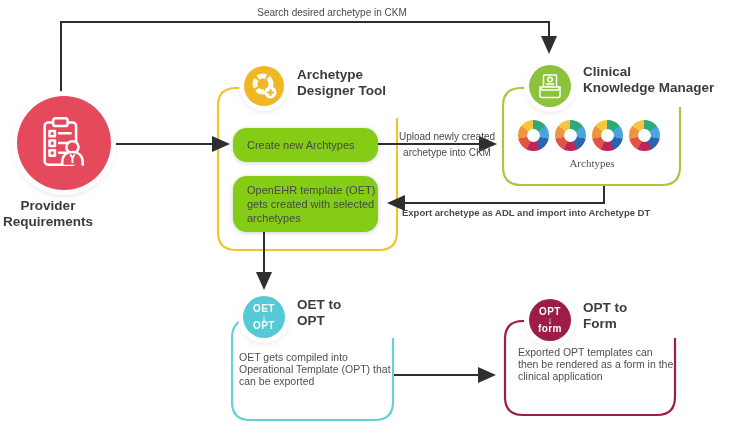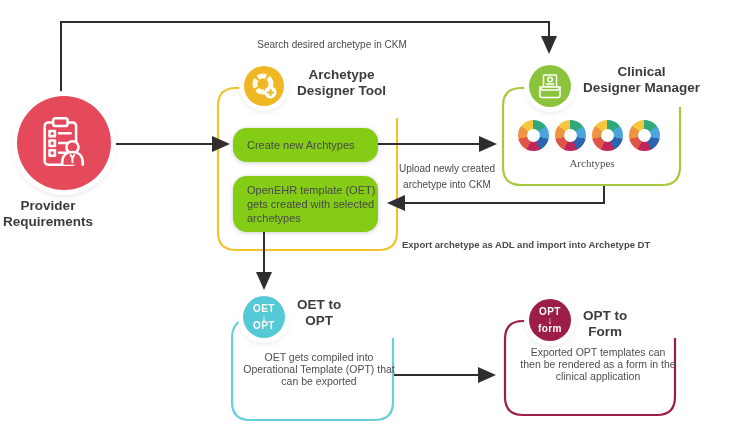--- a/index.html
+++ b/index.html
@@ -1,24 +1,24 @@
 <!DOCTYPE html>
 <html><head>
 <meta charset="utf-8">
 <style>
   html,body{margin:0;padding:0;background:#fff;}
   .canvas{
     position:relative;width:730px;height:438px;background:#fff;
     font-family:"Liberation Sans",sans-serif;overflow:hidden;
   }
-  .abs{position:absolute;text-align:center;}
+  .abs{position:absolute;}
   .wires{position:absolute;left:0;top:0;pointer-events:none;}
   .title{font-weight:bold;font-size:13.5px;line-height:16px;color:#3c3c3c;white-space:pre-line;}
   .body-text{font-size:10.5px;line-height:12px;color:#4f4f4f;white-space:pre-line;}
-  .arrow-label{font-size:10px;color:#4a4a4a;white-space:pre-line;margin-top:32px;}
+  .arrow-label{font-size:10px;color:#4a4a4a;white-space:pre-line;}
   .center-label{transform:translateX(-50%);text-align:center;}
   .icon-circle{
     position:absolute;border-radius:50%;
     box-shadow:0 0 0 5px #fff,0 3px 8px rgba(0,0,0,.22);
     display:flex;align-items:center;justify-content:center;flex-direction:column;
   }
   .c-red{background:#e5495c;}
   .c-gold{background:#efb724;}
   .c-green{background:#8cc33c;}
   .c-cyan{background:#55c9d5;}
@@ -106,21 +106,21 @@
     <svg width="30" height="30" viewBox="0 0 30 30" fill="none" stroke="#ffffff" stroke-width="1.5" stroke-linecap="round" stroke-linejoin="round">
       <rect x="8.5" y="4" width="13" height="14" rx="1"></rect>
       <circle cx="15" cy="8.5" r="2.3"></circle>
       <line x1="11.5" y1="13" x2="18.5" y2="13"></line>
       <line x1="11.5" y1="15.5" x2="18.5" y2="15.5"></line>
       <path d="M5 16 h20 v9 a1.5 1.5 0 0 1 -1.5 1.5 h-17 a1.5 1.5 0 0 1 -1.5 -1.5 z" fill="#8cc33c"></path>
       <path d="M5 16 l2 3 h16 l2 -3"></path>
     </svg>
   </div>
   <div class="abs title" style="left:583px;top:64px;">Clinical
-Designer Manager</div>
+Knowledge Manager</div>
   <div class="donut-row" style="left:518px;top:120px;">
       <div class="donut" style="background: conic-gradient(rgb(47, 168, 123) 0deg, rgb(47, 168, 123) 51.4286deg, rgb(74, 165, 221) 51.4286deg, rgb(74, 165, 221) 102.857deg, rgb(45, 100, 174) 102.857deg, rgb(45, 100, 174) 154.286deg, rgb(191, 37, 89) 154.286deg, rgb(191, 37, 89) 205.714deg, rgb(224, 85, 72) 205.714deg, rgb(224, 85, 72) 257.143deg, rgb(239, 148, 64) 257.143deg, rgb(239, 148, 64) 308.571deg, rgb(246, 199, 62) 308.571deg, rgb(246, 199, 62) 360deg);">
         <div class="donut-hole"></div>
       </div>
       <div class="donut" style="background: conic-gradient(rgb(47, 168, 123) 0deg, rgb(47, 168, 123) 51.4286deg, rgb(74, 165, 221) 51.4286deg, rgb(74, 165, 221) 102.857deg, rgb(45, 100, 174) 102.857deg, rgb(45, 100, 174) 154.286deg, rgb(191, 37, 89) 154.286deg, rgb(191, 37, 89) 205.714deg, rgb(224, 85, 72) 205.714deg, rgb(224, 85, 72) 257.143deg, rgb(239, 148, 64) 257.143deg, rgb(239, 148, 64) 308.571deg, rgb(246, 199, 62) 308.571deg, rgb(246, 199, 62) 360deg);">
         <div class="donut-hole"></div>
       </div>
       <div class="donut" style="background: conic-gradient(rgb(47, 168, 123) 0deg, rgb(47, 168, 123) 51.4286deg, rgb(74, 165, 221) 51.4286deg, rgb(74, 165, 221) 102.857deg, rgb(45, 100, 174) 102.857deg, rgb(45, 100, 174) 154.286deg, rgb(191, 37, 89) 154.286deg, rgb(191, 37, 89) 205.714deg, rgb(224, 85, 72) 205.714deg, rgb(224, 85, 72) 257.143deg, rgb(239, 148, 64) 257.143deg, rgb(239, 148, 64) 308.571deg, rgb(246, 199, 62) 308.571deg, rgb(246, 199, 62) 360deg);">
         <div class="donut-hole"></div>
       </div>
@@ -139,19 +139,19 @@
 OPT</div>
   <div class="abs body-text" style="left:239px;top:351px;width:160px;">OET gets compiled into
 Operational Template (OPT) that
 can be exported</div>
 
   <div class="icon-circle c-maroon" style="left:529px;top:299px;width:42px;height:42px;">
     <div class="mini-label">OPT</div>
     <div class="mini-arrow">↓</div>
     <div class="mini-label">form</div>
   </div>
-  <div class="abs title" style="left:583px;top:300px;margin-top:8px;">OPT to
+  <div class="abs title" style="left:583px;top:300px;">OPT to
 Form</div>
   <div class="abs body-text" style="left:518px;top:346px;width:160px;">Exported OPT templates can
 then be rendered as a form in the
 clinical application</div>
 
 </div>
 
 </body></html>

